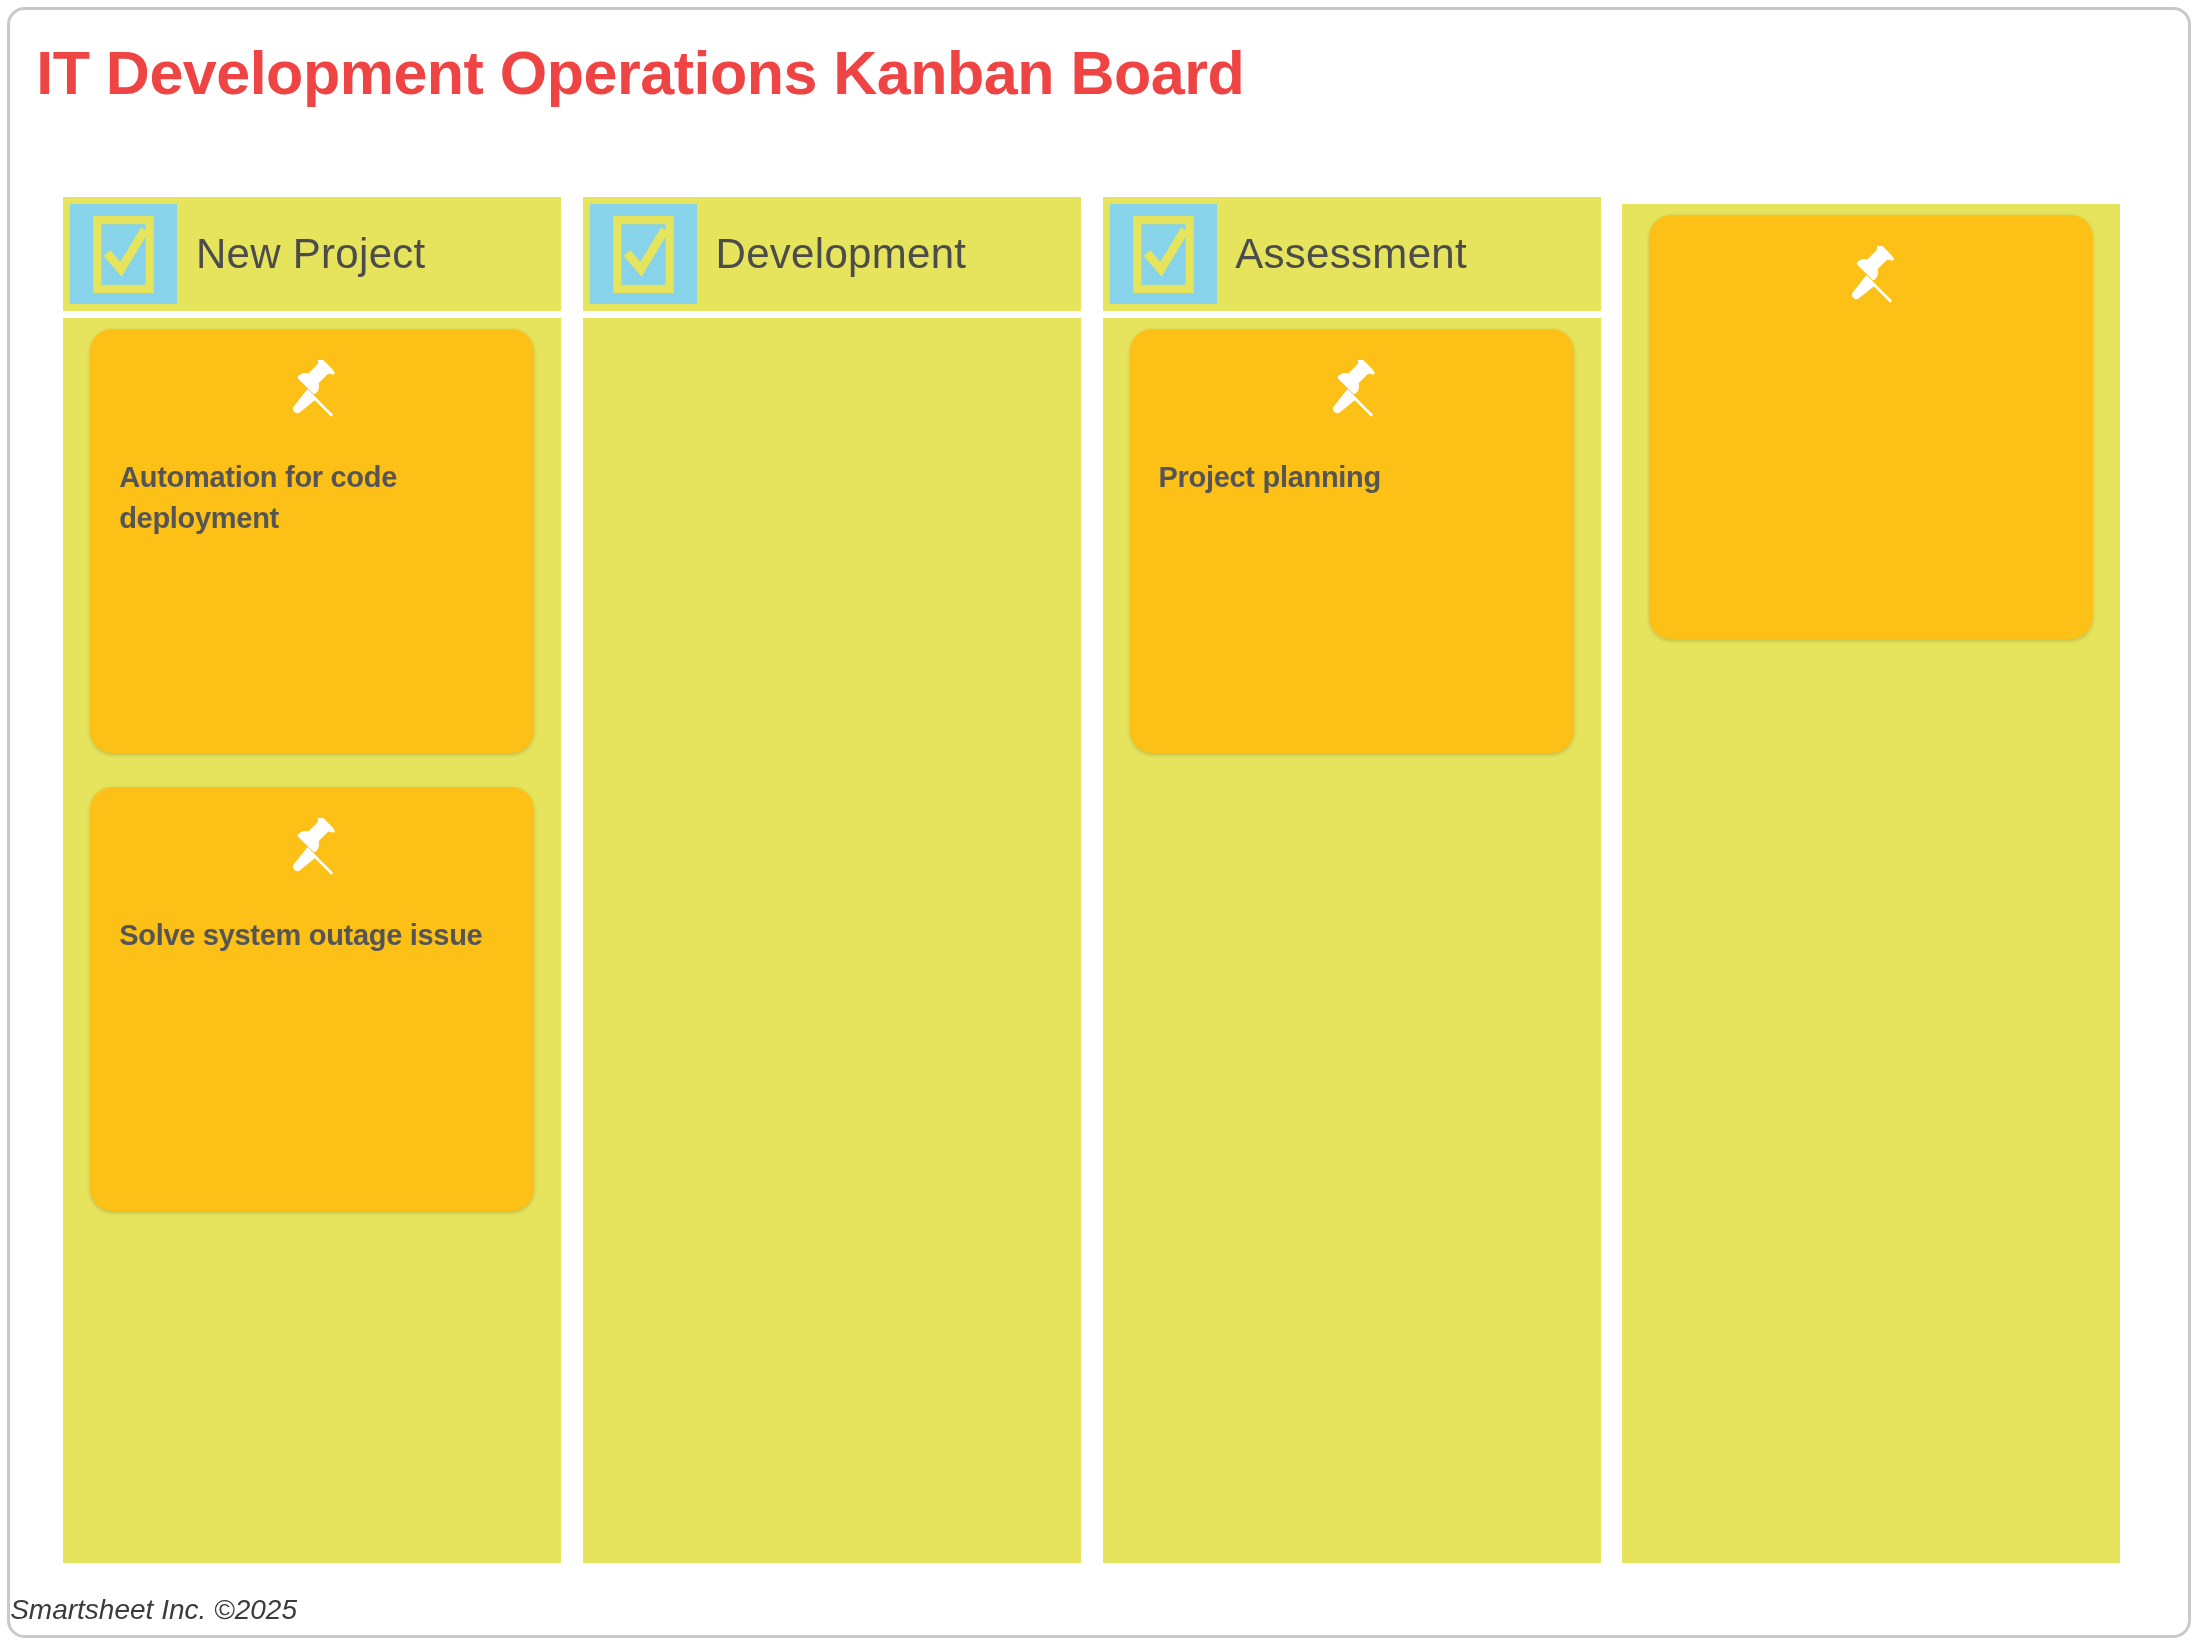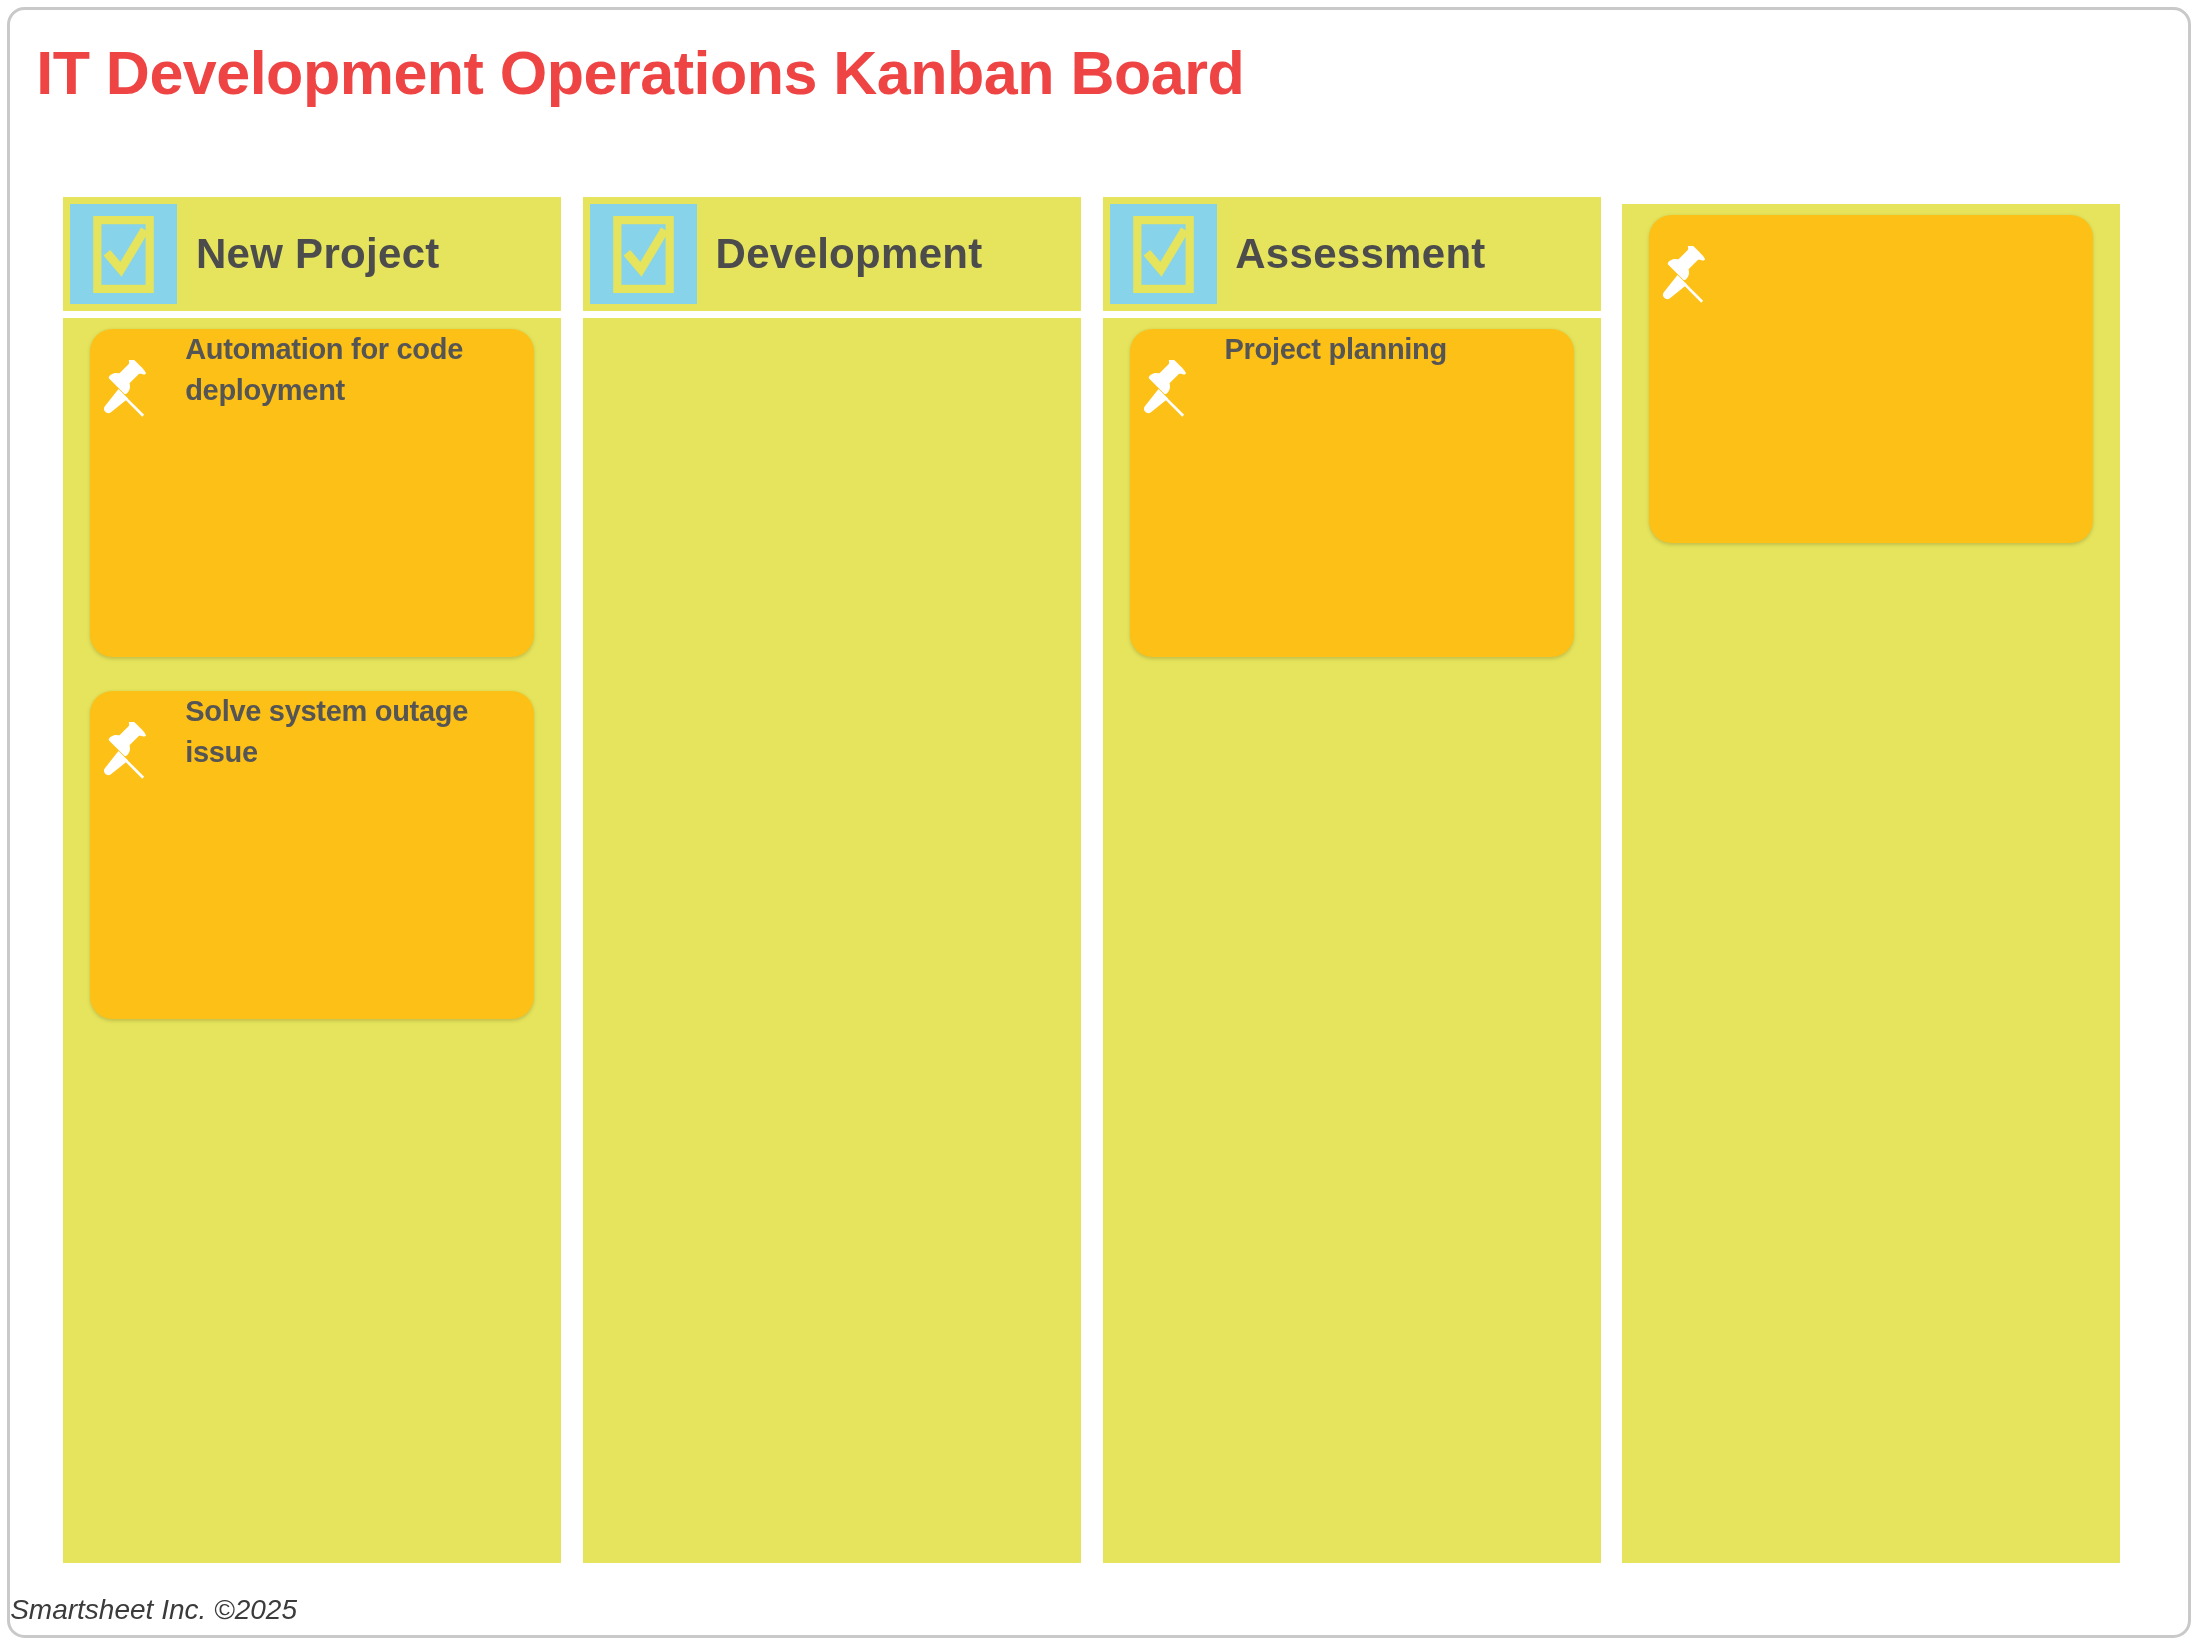--- a/index.html
+++ b/index.html
@@ -72,21 +72,21 @@
     flex: 0 0 auto;
     display: flex;
     align-items: center;
     justify-content: center;
   }
   .header-badge svg { display: block; }
   .column-title {
     margin-left: 18.5px;
     font-size: 42px;
     color: #4c4c4c;
-    font-weight: bold;
+    font-weight: normal;
     letter-spacing: 0.3px;
     white-space: nowrap;
     overflow: hidden;
   }
 
   .column-body {
     margin-top: 6.7px;
     flex: 1 1 auto;
     background: #e5e45c;
     padding: 11.3px 27px 0 27px;
@@ -95,25 +95,25 @@
     flex-direction: column;
     gap: 34px;
     overflow: hidden;
   }
 
   
   .card {
     position: relative;
     background: #fdc016;
     border-radius: 22.6px;
-    height: 328px;
+    height: 424px;
     flex: 0 0 auto;
     box-shadow: 0 1.5px 3.6px rgba(120,110,40,0.30);
     display: flex;
-    flex-direction: row;
+    flex-direction: column;
     box-sizing: border-box;
   }
   .card-pin {
     height: 128px;
     flex: 0 0 auto;
     display: flex;
     align-items: center;
     justify-content: center;
   }
   .card-pin svg { display: block; }

